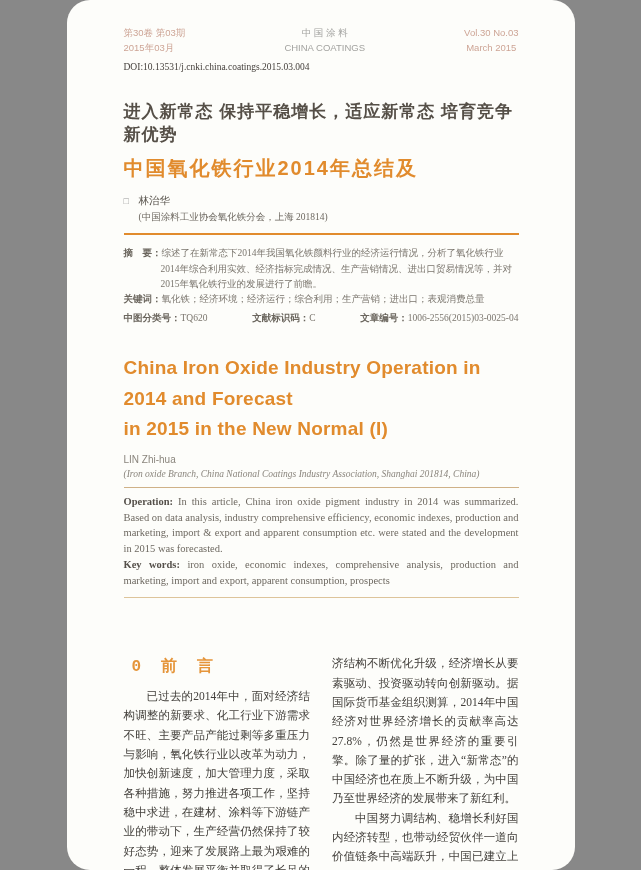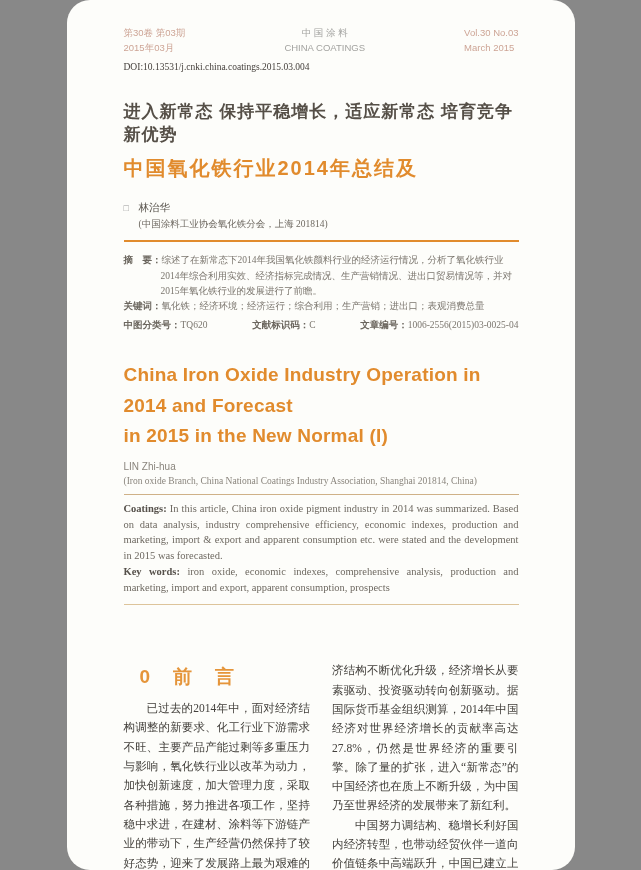--- a/index.html
+++ b/index.html
@@ -11,50 +11,50 @@
     box-sizing: border-box;
     padding: 26px 56px 0 57px;
     font-family: "Liberation Serif", serif;
     overflow: hidden;
     border-radius: 23px;
   }
   
   .masthead { display:flex; justify-content:space-between; font-family:"Liberation Sans",sans-serif; font-size:9.5px; line-height:1.55; }
   .mh-left  { color:#cda495; }
   .mh-center{ color:#a3a3a0; text-align:center; }
-  .mh-right { color:#cda495; text-align:left; }
+  .mh-right { color:#cda495; text-align:center; }
   .doi { margin-top:7px; font-size:9.5px; color:#45403c; font-family:"Liberation Serif",serif; }
   
   .subtitle { margin-top:28px; font-size:17px; font-weight:bold; color:#554f47; letter-spacing:1px; font-family:"Liberation Sans",sans-serif; }
   .cn-title { margin:8px 0 0; font-size:20px; line-height:1.45; color:#e18b2d; font-weight:bold; letter-spacing:2px; font-family:"Liberation Sans",sans-serif; }
-  .author-row { margin-top:18px; font-size:10.5px; color:#57524b; }
+  .author-row { margin-top:11px; font-size:10.5px; color:#57524b; }
   .author-marker { color:#999; margin-right:7px; font-size:9px; }
   .affiliation { margin-top:3px; padding-left:15px; font-size:9.5px; color:#6e6961; }
   .rule-strong { border:none; border-top:2px solid #e18b2d; margin:9px 0 11px; }
   
   .cn-abstract { font-size:9.5px; color:#7b766e; line-height:1.6; }
   .cn-abstract p { margin:0; }
   .hang { padding-left:37px; text-indent:-37px; }
   .cn-abstract b { color:#6b665e; }
   .meta-row { display:flex; justify-content:space-between; margin-top:4px !important; }
   
   .en-title { margin:27px 0 0; font-size:19px; color:#e18b2d; font-weight:bold; line-height:1.6; font-family:"Liberation Sans",sans-serif; letter-spacing:.2px; }
   .en-author { margin-top:9px; font-size:10px; color:#8a857d; font-family:"Liberation Sans",sans-serif; }
-  .en-affil { margin-top:4px; font-size:9.5px; color:#8a857d; }
+  .en-affil { margin-top:4px; font-size:9.5px; font-style:italic; color:#8a857d; }
   .rule-thin { border:none; border-top:1px solid #cfb187; margin:8px 0 6px; }
   .en-abstract { font-size:10.5px; color:#6e6961; line-height:1.52; text-align:justify; }
   .en-abstract p { margin:0; }
   .en-abstract b { color:#55504a; }
   .rule-thin2 { border:none; border-top:1px solid #ddc49a; margin:8px 0 0; }
   
   .columns { display:flex; gap:22px; margin-top:56px; }
   .col { flex:1; min-width:0; font-size:11.5px; line-height:1.68; color:#43403c; text-align:justify; }
   .col p { margin:0; }
   .p-indent { text-indent:2em; }
-  .sec-h   { margin:0 16px 6px; font-size:19px; font-weight:600; color:#e5953a; font-family:Liberation Sans, sans-serif; letter-spacing:2px; }
+  .sec-h   { margin:0 8px 6px; font-size:16px; font-weight:600; color:#e5953a; font-family:Liberation Mono, monospace; letter-spacing:2px; }
   .sec-h1  { margin:16px 0 4px; font-size:15px; font-weight:bold; color:#e5953a; font-family:"Liberation Sans",sans-serif; letter-spacing:1px; }
 </style>
 </head>
 <body>
 
 <div class="page">
 
   <div class="masthead">
     <div class="mh-left">
       <div>第30卷 第03期</div>
@@ -99,21 +99,21 @@
   <h2 class="en-title">
     <span>China Iron Oxide Industry Operation in 2014 and Forecast</span><br>
     <span>in 2015 in the New Normal (I)</span>
   </h2>
   <div class="en-author">LIN Zhi-hua</div>
   <div class="en-affil">(Iron oxide Branch, China National Coatings Industry Association, Shanghai 201814, China)</div>
 
   <hr class="rule-thin">
 
   <div class="en-abstract">
-    <p><b>Coatings:</b><span> In this article, China iron oxide pigment industry in 2014 was summarized. Based on data analysis, industry comprehensive efficiency, economic indexes, production and marketing, import &amp; export and apparent consumption etc. were stated and the development in 2015 was forecasted.</span></p>
+    <p><b>Operation:</b><span> In this article, China iron oxide pigment industry in 2014 was summarized. Based on data analysis, industry comprehensive efficiency, economic indexes, production and marketing, import &amp; export and apparent consumption etc. were stated and the development in 2015 was forecasted.</span></p>
     <p><b>Key words:</b><span> iron oxide, economic indexes, comprehensive analysis, production and marketing, import and export, apparent consumption, prospects</span></p>
   </div>
 
   <hr class="rule-thin2">
 
   <div class="columns">
     <div class="col">
       <h3 class="sec-h">0　前　言</h3>
       <p class="p-indent">已过去的2014年中，面对经济结构调整的新要求、化工行业下游需求不旺、主要产品产能过剩等多重压力与影响，氧化铁行业以改革为动力，加快创新速度，加大管理力度，采取各种措施，努力推进各项工作，坚持稳中求进，在建材、涂料等下游链产业的带动下，生产经营仍然保持了较好态势，迎来了发展路上最为艰难的一程，整体发展平衡并取得了长足的进步，产量、出口量、消费量、价格等处于持续稳定的水平。</p>
       <h3 class="sec-h1">1　2014年中国氧化铁行业回顾</h3>

